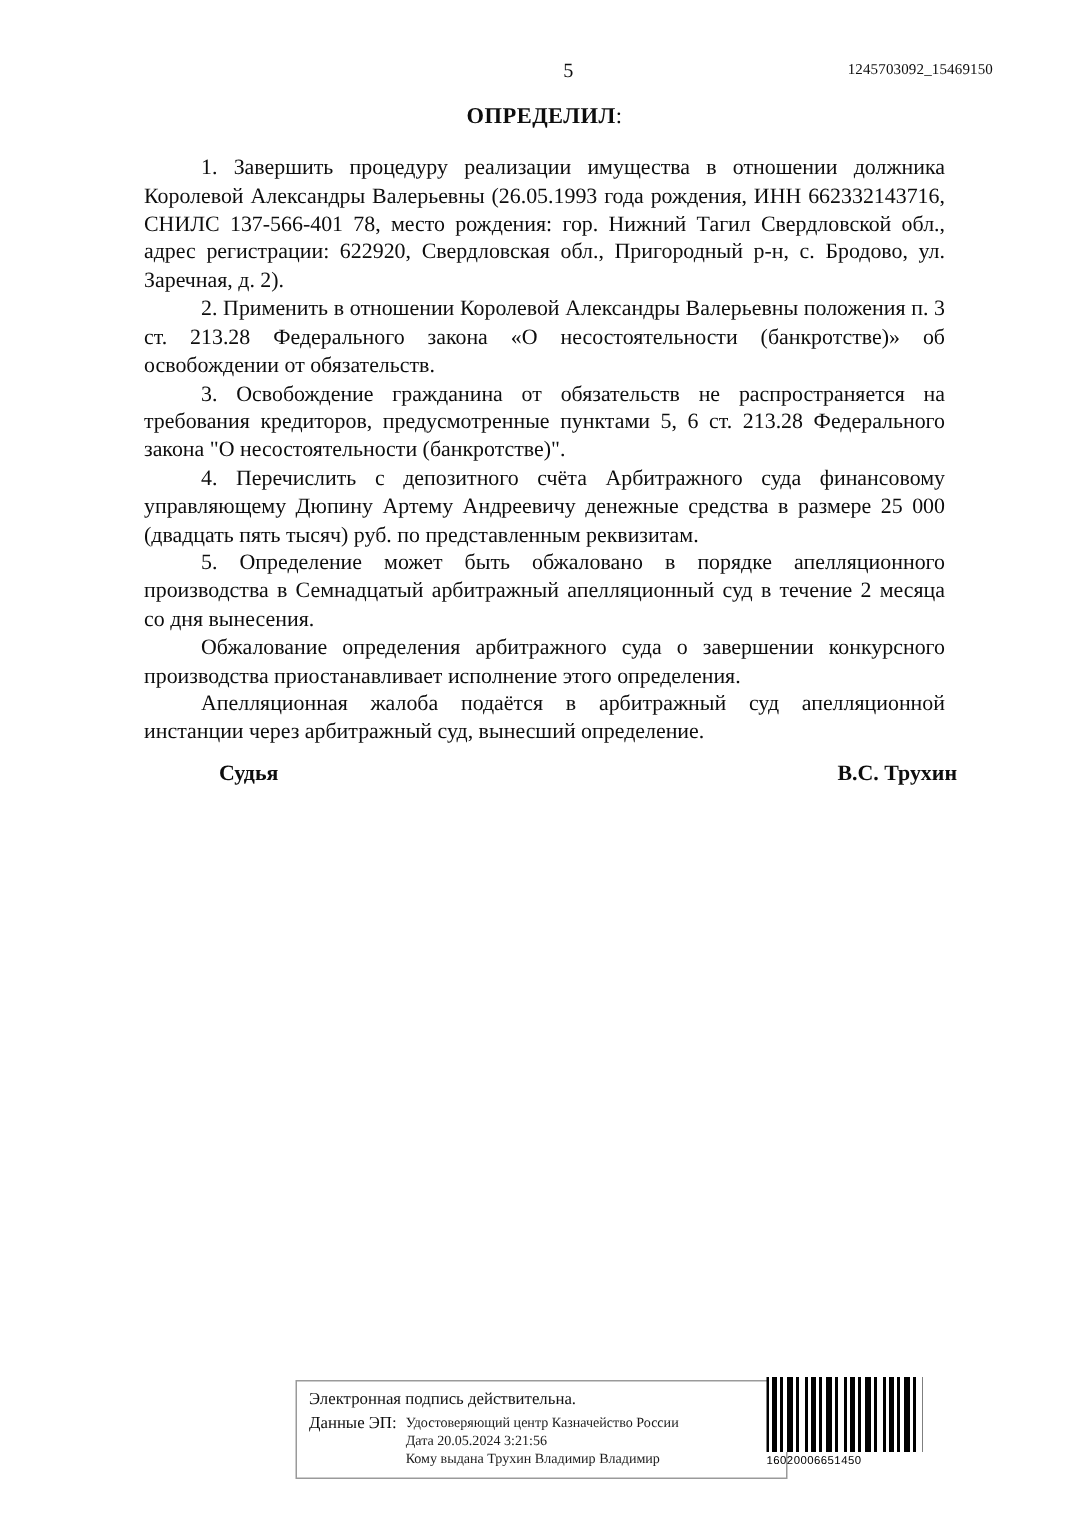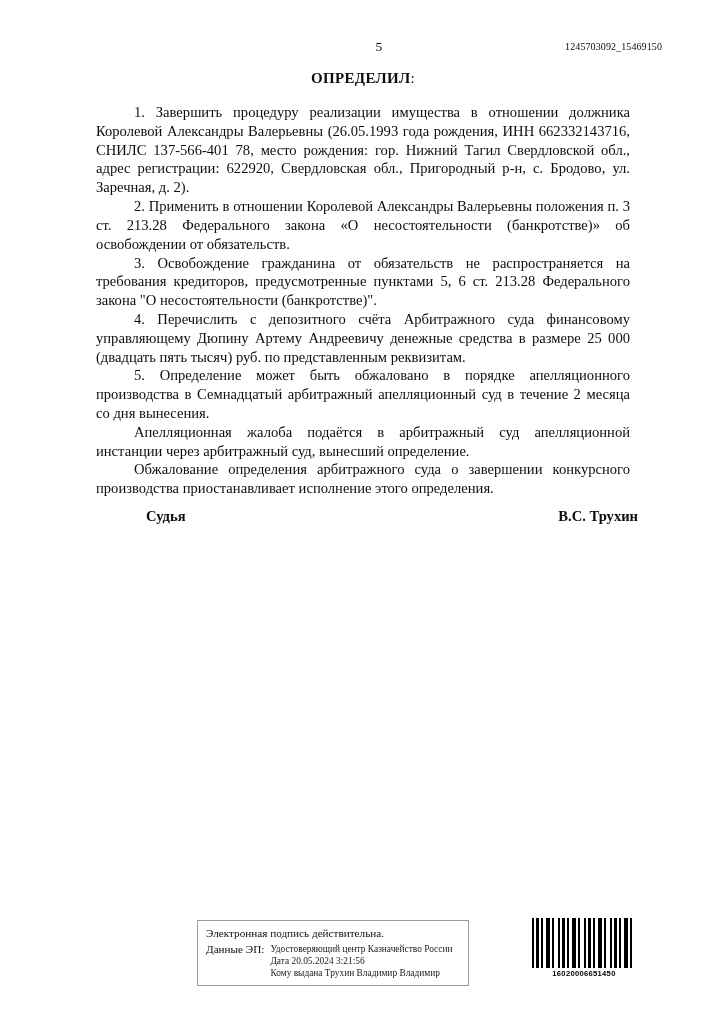--- a/index.html
+++ b/index.html
@@ -84,21 +84,21 @@
     align-items: baseline;
     font-weight: bold;
     font-size: 14.6px;
   }
 
   
   .stamp {
     position: absolute;
     left: 197px;
     top: 920px;
-    width: 272px;
+    width: 328px;
     height: 66px;
     border: 1px solid #9a9a9a;
     box-sizing: border-box;
     background: #ffffff;
   }
   .stamp-inner {
     padding: 6px 8px 0 8px;
   }
   .stamp-title {
     font-size: 11.2px;
@@ -124,25 +124,24 @@
   .stamp-details div {
     font-size: 9.4px;
     line-height: 1.32;
     white-space: nowrap;
     color: #1a1a1a;
   }
 
   
   .barcode {
     position: absolute;
-    left: 532px;
+    left: 511px;
     top: 918px;
     width: 104px;
-    text-align: center;
-    font-weight: bold;
+    text-align: left;
   }
   .barcode-bars {
     height: 50px;
     width: 104px;
     background-image: repeating-linear-gradient(
       to right,
       #000 0px, #000 2px, #fff 2px, #fff 4px,
       #000 4px, #000 7px, #fff 7px, #fff 9px,
       #000 9px, #000 11px, #fff 11px, #fff 14px,
       #000 14px, #000 18px, #fff 18px, #fff 20px,
@@ -168,22 +167,22 @@
   </div>
 
   <div class="body-block">
     <div class="decision-heading"><span>ОПРЕДЕЛИЛ</span><span class="colon">:</span></div>
 
     <p class="para">1. Завершить процедуру реализации имущества в отношении должника  Королевой Александры Валерьевны (26.05.1993 года рождения, ИНН 662332143716, СНИЛС 137-566-401 78, место рождения:  гор. Нижний Тагил Свердловской обл., адрес регистрации: 622920, Свердловская обл., Пригородный р-н, с. Бродово, ул. Заречная, д. 2).</p>
     <p class="para">2. Применить в отношении Королевой Александры Валерьевны положения п. 3 ст. 213.28 Федерального закона «О несостоятельности (банкротстве)» об освобождении от обязательств.</p>
     <p class="para">3. Освобождение гражданина от обязательств не распространяется на требования кредиторов, предусмотренные пунктами 5, 6 ст. 213.28 Федерального закона "О несостоятельности (банкротстве)".</p>
     <p class="para">4. Перечислить с депозитного счёта Арбитражного суда финансовому управляющему Дюпину Артему Андреевичу денежные средства в размере 25 000 (двадцать пять тысяч) руб. по представленным реквизитам.</p>
     <p class="para">5. Определение может быть обжаловано в порядке апелляционного производства в Семнадцатый арбитражный апелляционный суд в течение 2 месяца со дня вынесения.</p>
+    <p class="para">Обжалование определения арбитражного суда о завершении конкурсного производства приостанавливает исполнение этого определения.</p>
     <p class="para">Апелляционная жалоба подаётся в арбитражный суд апелляционной инстанции через арбитражный суд, вынесший определение.</p>
-    <p class="para">Обжалование определения арбитражного суда о завершении конкурсного производства приостанавливает исполнение этого определения.</p>
   </div>
 
   <div class="signature-row">
     <span>Судья</span>
     <span>В.С. Трухин</span>
   </div>
 
   <div class="stamp">
     <div class="stamp-inner">
       <div class="stamp-title">Электронная подпись действительна.</div>

